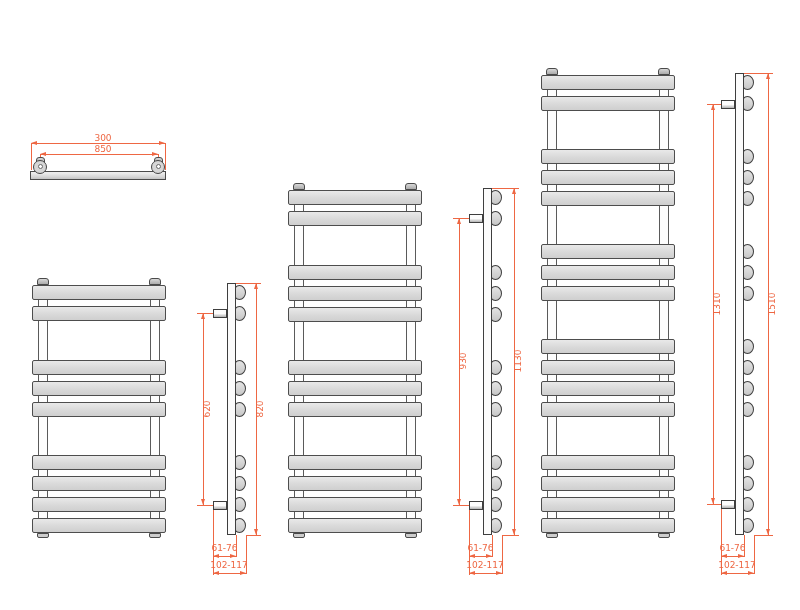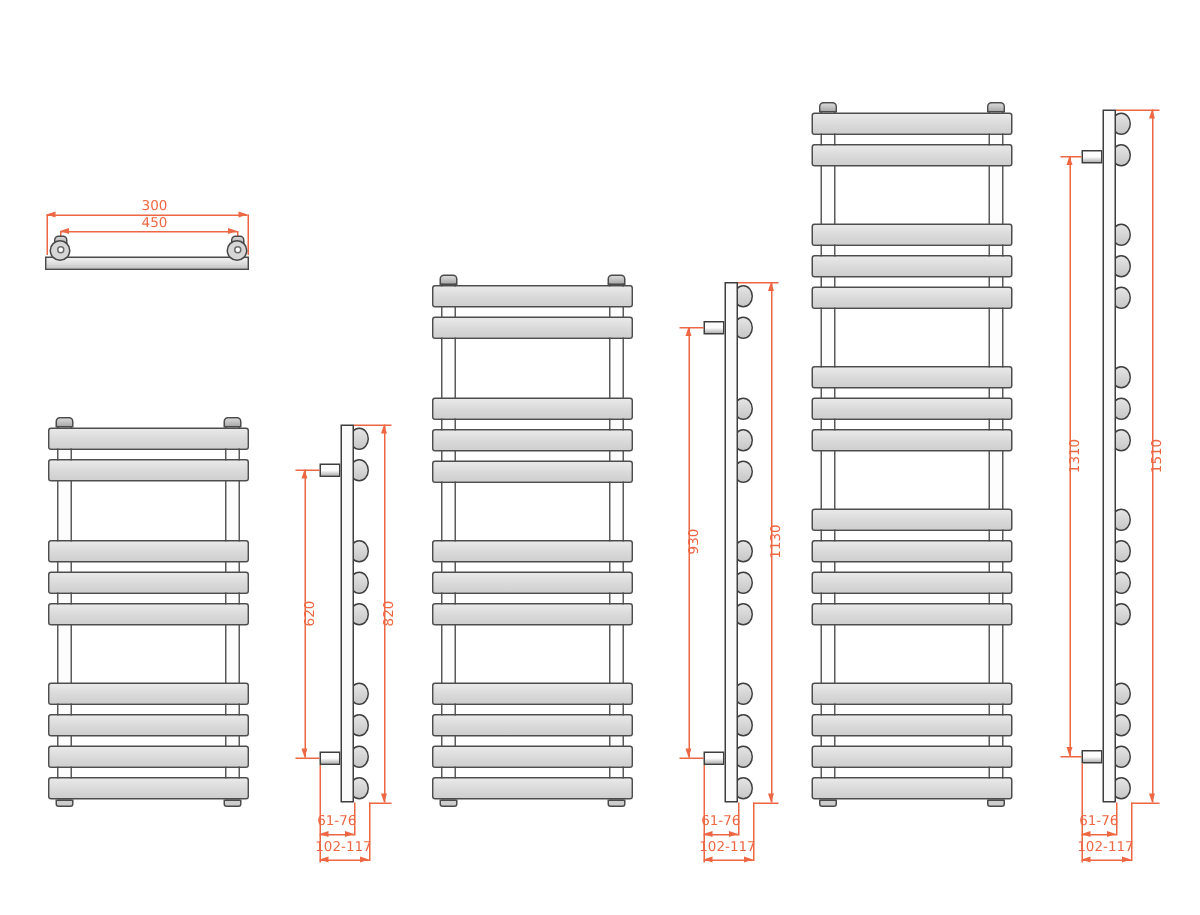--- a/index.html
+++ b/index.html
@@ -39,21 +39,21 @@
 
   <div>
     <div class="abs dline hdim" style="left:31px;top:143px;width:134px;height:1px;"></div>
     <div class="abs dline" style="left:31px;top:143px;width:1px;height:27px;"></div>
     <div class="abs dline" style="left:165px;top:143px;width:1px;height:27px;"></div>
     <div class="abs dlabel" style="left:83px;top:133px;width:40px;">300</div>
 
     <div class="abs dline hdim" style="left:40px;top:154px;width:118px;height:1px;"></div>
     <div class="abs dline" style="left:40px;top:154px;width:1px;height:6px;"></div>
     <div class="abs dline" style="left:158px;top:154px;width:1px;height:6px;"></div>
-    <div class="abs dlabel" style="left:83px;top:144px;width:40px;">450</div>
+    <div class="abs dlabel" style="left:83px;top:144px;width:40px;">850</div>
 
     <div class="abs cap" style="left:36px;top:157px;width:9px;height:7px;"></div>
     <div class="abs cap" style="left:154px;top:157px;width:9px;height:7px;"></div>
     <div class="abs tvbar" style="left:30px;top:171px;width:136px;height:9px;"></div>
     <div class="abs ring" style="left:33px;top:160px;width:14px;height:14px;"></div>
     <div class="abs hole" style="left:38px;top:164px;width:5px;height:5px;"></div>
     <div class="abs ring" style="left:151px;top:160px;width:14px;height:14px;"></div>
     <div class="abs hole" style="left:156px;top:164px;width:5px;height:5px;"></div>
   </div>
 

